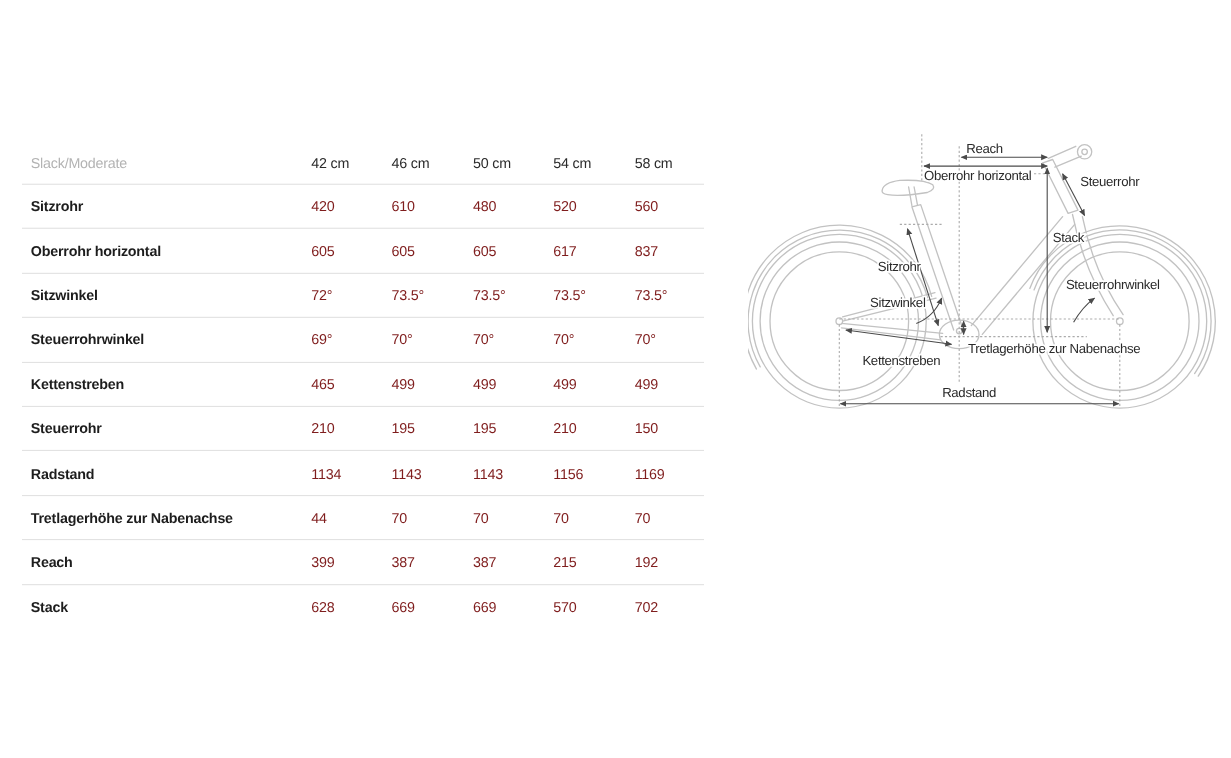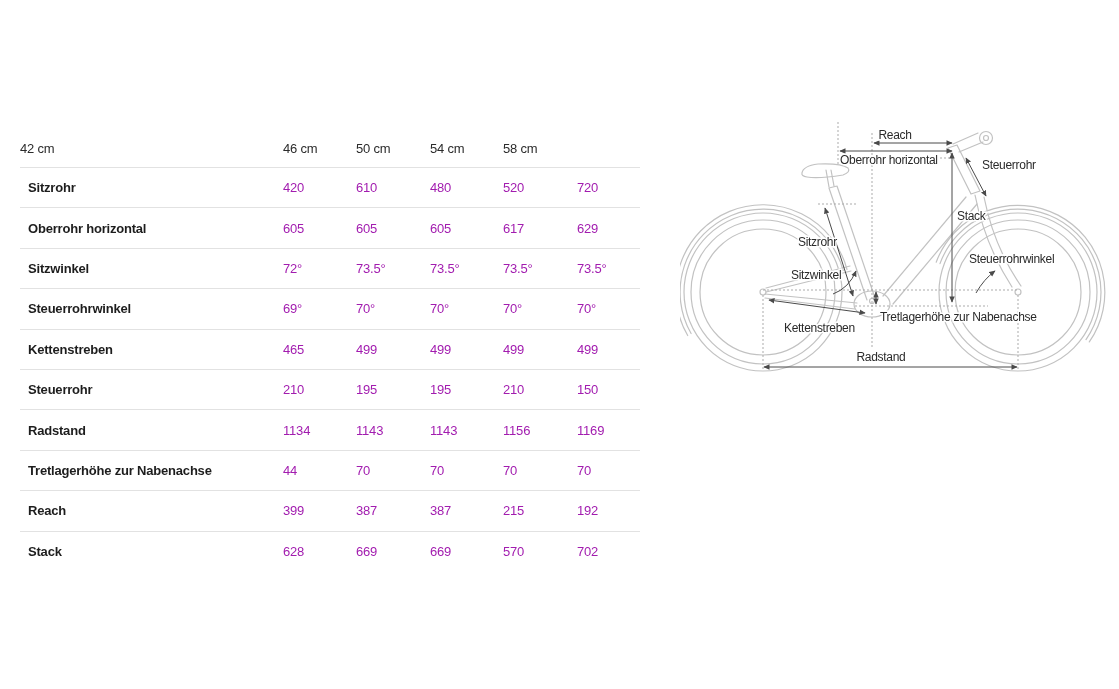--- a/index.html
+++ b/index.html
@@ -28,21 +28,21 @@
     grid-template-columns: 263px 73px 74px 73px 74px 1fr;
     align-items: center;
     height: 39.4px;
     border-bottom: 1px solid #e2e2e2;
   }
   .trow.header { height: 37px; }
   .trow.last { border-bottom: none; }
   .cell { white-space: nowrap; overflow: visible; }
   .cell.lab { padding-left: 8px; font-weight: bold; color: #1d1d1d; }
   .trow.header .cell.lab { font-weight: normal; color: #b3b3b3; }
-  .cell.val { color: #a21caf; }
+  .cell.val { color: #7f1d1d; }
   .trow.header .cell.val { color: #2b2b2b; }
 
   
   .diagram {
     position: absolute;
     left: 680px;
     top: 110px;
     width: 440px;
     height: 280px;
   }
@@ -60,43 +60,44 @@
   }
 </style>
 </head>
 <body>
 
 <div class="stage">
 
   <div class="geo-table">
 
     <div class="trow header">
+      <div class="cell lab">Slack/Moderate</div>
       <div class="cell val">42 cm</div>
       <div class="cell val">46 cm</div>
       <div class="cell val">50 cm</div>
       <div class="cell val">54 cm</div>
       <div class="cell val">58 cm</div>
     </div>
 
     <div class="trow">
       <div class="cell lab">Sitzrohr</div>
       <div class="cell val">420</div>
       <div class="cell val">610</div>
       <div class="cell val">480</div>
       <div class="cell val">520</div>
-      <div class="cell val">720</div>
+      <div class="cell val">560</div>
     </div>
 
     <div class="trow">
       <div class="cell lab">Oberrohr horizontal</div>
       <div class="cell val">605</div>
       <div class="cell val">605</div>
       <div class="cell val">605</div>
       <div class="cell val">617</div>
-      <div class="cell val">629</div>
+      <div class="cell val">837</div>
     </div>
 
     <div class="trow">
       <div class="cell lab">Sitzwinkel</div>
       <div class="cell val">72°</div>
       <div class="cell val">73.5°</div>
       <div class="cell val">73.5°</div>
       <div class="cell val">73.5°</div>
       <div class="cell val">73.5°</div>
     </div>

